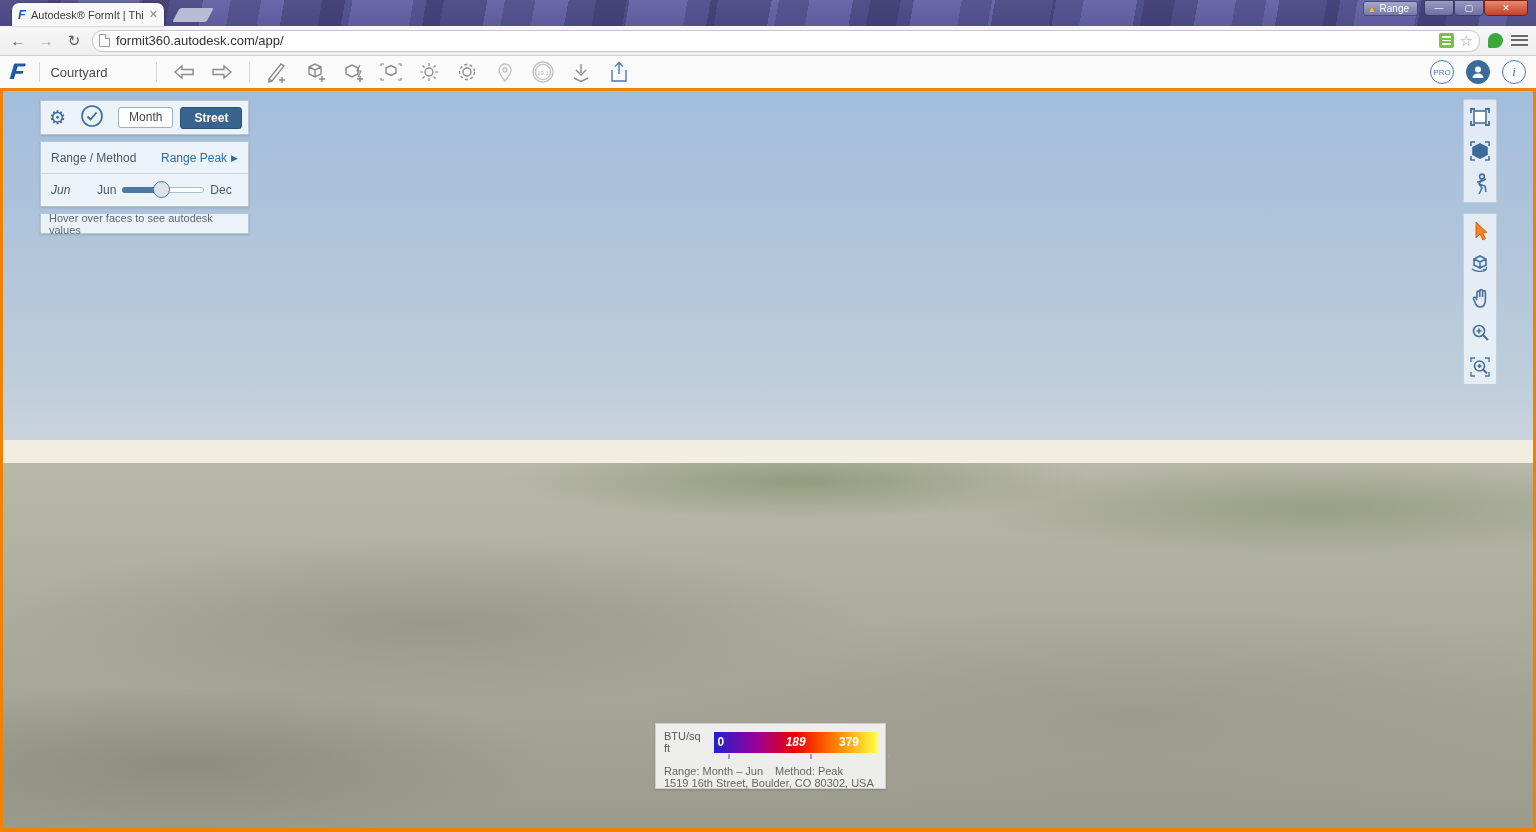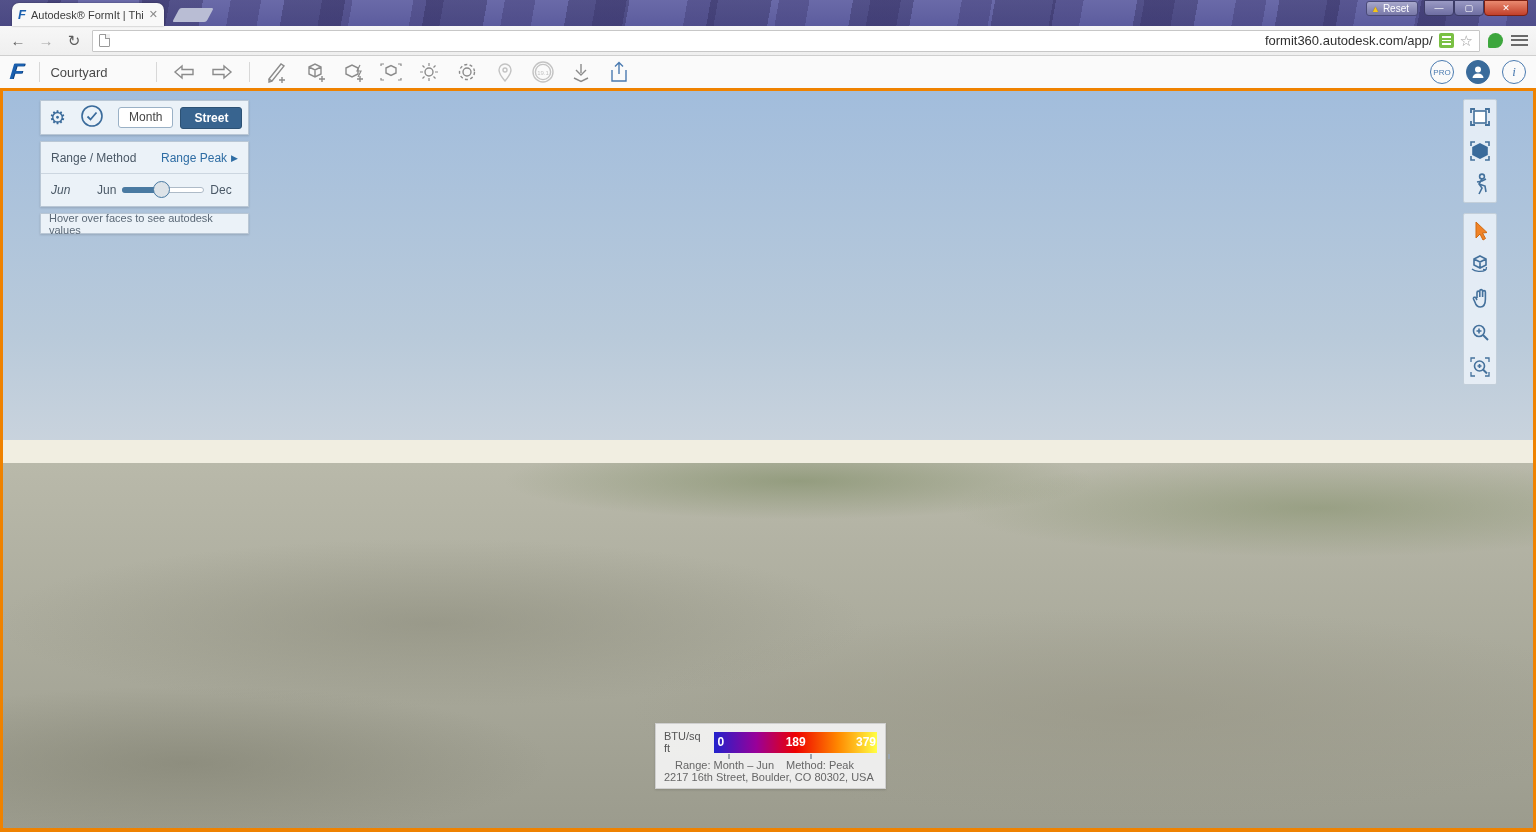--- a/index.html
+++ b/index.html
@@ -27,22 +27,22 @@
   #tab .fav { color:#1a5fae; font-weight:bold; font-style:italic; font-size:13px; }
   #tab .tt { flex:1; font-size:11px; color:#3c3c3c; white-space:nowrap; overflow:hidden; }
   #tab .tx { color:#8a8a8a; font-size:11px; }
   #tabstub { position:absolute; left:176px; bottom:4px; width:34px; height:14px;
     background:#b9bdd4; transform:skewX(-28deg); border-radius:2px; }
 
   #navbar { height:30px; background:linear-gradient(#f7f7f7,#efefef); border-bottom:1px solid #cfcfcf;
     display:flex; align-items:center; padding:0 8px; gap:8px; }
   .navg { font-size:15px; color:#5d5d5d; width:20px; text-align:center; }
   .navg.dis { color:#a8a8a8; }
-  #urlbar { flex:1; height:22px; background:#fff; border:1px solid #c7c7c7; border-radius:1px;
-    display:flex; align-items:center; padding:0 6px; gap:6px;text-align:right; }
+  #urlbar { flex:1; height:22px; background:#fff; border:1px solid #c7c7c7; border-radius:10px;
+    display:flex; align-items:center; padding:0 6px; gap:6px; }
   #urlbar .page-ic { width:11px; height:13px; border:1px solid #9a9a9a; border-radius:1px; background:#fff; position:relative; }
   #urlbar .page-ic::after { content:""; position:absolute; right:-1px; top:-1px; width:4px; height:4px;
     background:#efefef; border-left:1px solid #9a9a9a; border-bottom:1px solid #9a9a9a; }
   #urlbar .url { flex:1; font-size:13px; color:#303030; }
   .ext-list { width:15px; height:15px; background:#7ac043; border-radius:2px; position:relative; }
   .ext-list::after { content:""; position:absolute; left:3px; top:3px; width:9px; height:9px;
     background:repeating-linear-gradient(#fff 0 1.5px, transparent 1.5px 3.5px); }
   .star { color:#9a9a9a; font-size:15px; }
   .bubble { width:15px; height:15px; background:#3da63d; border-radius:50% 50% 50% 10%; }
   .menu-ic { width:17px; height:11px;
@@ -112,38 +112,38 @@
   .rtb { width:32px; height:34px; display:flex; align-items:center; justify-content:center; }
   .rtb svg { stroke:#44719c; fill:none; stroke-width:1.6; }
 
   
   #legend { left:652px; top:632px; width:231px; height:66px; padding:6px 8px; font-size:11px; color:#555;
     background:rgba(243,243,243,.93); border:1px solid #cfcfcf; }
   #legend .lrow { display:flex; align-items:center; gap:6px; }
   #lgrad { position:relative; width:168px; height:21px;
     background:linear-gradient(90deg,#2222cc 0%,#990099 26%,#ee0000 50%,#ff8800 76%,#ffff44 100%); }
   #lgrad span { position:absolute; top:3px; color:#fff; font-size:12px; font-weight:bold; }
-  #lgrad .v0 { left:3px; } #lgrad .v1 { left:50%; transform:translateX(-50%); } #lgrad .v2 { right:1px; }
+  #lgrad .v0 { left:3px; } #lgrad .v1 { left:50%; transform:translateX(-50%);font-style:italic; } #lgrad .v2 { right:18px; }
   #lticks { position:relative; width:168px; height:5px; margin-left:62px; }
   #lticks i { position:absolute; top:0; width:2px; height:5px; background:#9aa4ae; }
-  #legend .meta { margin-top:0; color:#666;text-align:center; }
+  #legend .meta { margin-top:6px; color:#666; }
   #legend .meta span { margin-right:12px; }
   #legend .addr { color:#666; }
 </style>
 </head>
 <body>
 
 <div id="titlebar">
   <div id="tab">
     <span class="fav">F</span>
     <span class="tt">Autodesk® FormIt | Think</span>
     <span class="tx">✕</span>
   </div>
   <div id="tabstub"></div>
-  <div id="win-user"><span class="warn">▲</span><span>Reset</span></div>
+  <div id="win-user"><span class="warn">▲</span><span>Range</span></div>
   <div class="winbtn" id="btn-min">—</div>
   <div class="winbtn" id="btn-max">▢</div>
   <div class="winbtn" id="btn-close">✕</div>
 </div>
 
 <div id="navbar">
   <span class="navg">←</span>
   <span class="navg dis">→</span>
   <span class="navg">↻</span>
   <div id="urlbar">
@@ -557,15 +557,15 @@
       </span>
     </div>
     <div id="lticks">
         <i style="left:2px"></i>
         <i style="left:50%"></i>
         <i style="right:4px"></i>
       </div>
     <div class="meta">
       <span>Range:  Month – Jun</span><span>Method:  Peak</span>
     </div>
-    <div class="addr">2217 16th Street, Boulder, CO 80302, USA</div>
+    <div class="addr">1519 16th Street, Boulder, CO 80302, USA</div>
   </div>
 </div>
 
 </body></html>

